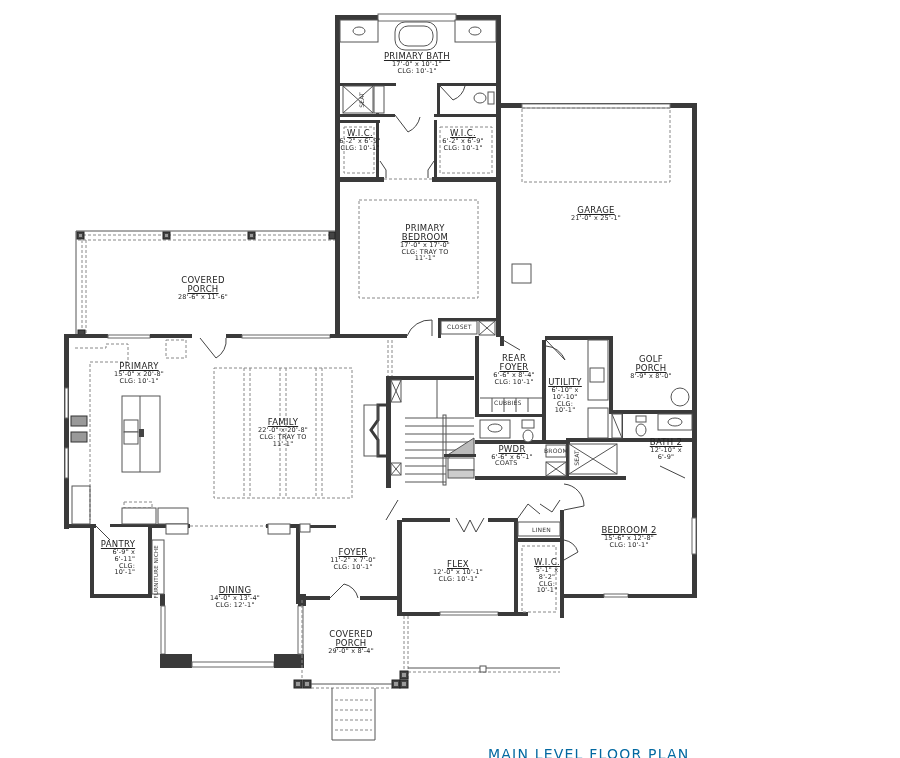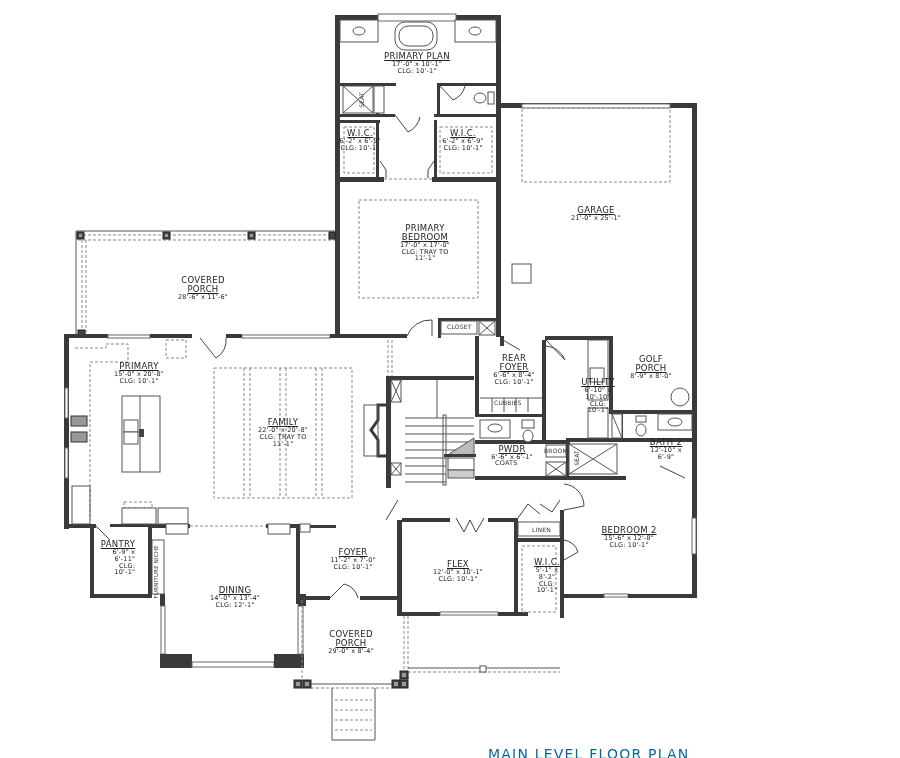--- a/index.html
+++ b/index.html
@@ -292,21 +292,21 @@
     <line class="thin" x1="375" y1="688" x2="375" y2="740"></line>
     <line class="dash" x1="335" y1="700" x2="372" y2="700"></line>
     <line class="dash" x1="335" y1="710" x2="372" y2="710"></line>
     <line class="dash" x1="335" y1="720" x2="372" y2="720"></line>
     <line class="dash" x1="335" y1="730" x2="372" y2="730"></line>
     <line class="thin" x1="332" y1="740" x2="375" y2="740"></line>
   </g>
 </svg>
 
 <div class="lbl" style="left:417px; top:52px;">
-  <span class="nm">PRIMARY PLAN</span>
+  <span class="nm">PRIMARY BATH</span>
   <span class="dm">17'-0" x 10'-1"</span>
   <span class="dm">CLG: 10'-1"</span>
 </div>
 <div class="lbl" style="left:360px; top:129px;">
   <span class="nm">W.I.C.</span>
   <span class="dm">6'-2" x 6'-9"</span>
   <span class="dm">CLG: 10'-1"</span>
 </div>
 <div class="lbl" style="left:463px; top:129px;">
   <span class="nm">W.I.C.</span>
@@ -351,21 +351,21 @@
 </div>
 
 <div class="lbl" style="left:514px; top:354px;">
   <span class="nm" style="text-decoration:none">REAR</span>
   <span class="nm">FOYER</span>
   <span class="dm">6'-6" x 8'-4"</span>
   <span class="dm">CLG: 10'-1"</span>
 </div>
 <div class="tiny" style="left:494px; top:399px;">CUBBIES</div>
 
-<div class="lbl" style="left:565px; top:378px;margin-left:33px;">
+<div class="lbl" style="left:565px; top:378px;">
   <span class="nm">UTILITY</span>
   <span class="dm">6'-10" x</span>
   <span class="dm">10'-10"</span>
   <span class="dm">CLG:</span>
   <span class="dm">10'-1"</span>
 </div>
 
 <div class="lbl" style="left:512px; top:445px;">
   <span class="nm">PWDR</span>
   <span class="dm">6'-6" x 6'-1"</span>

